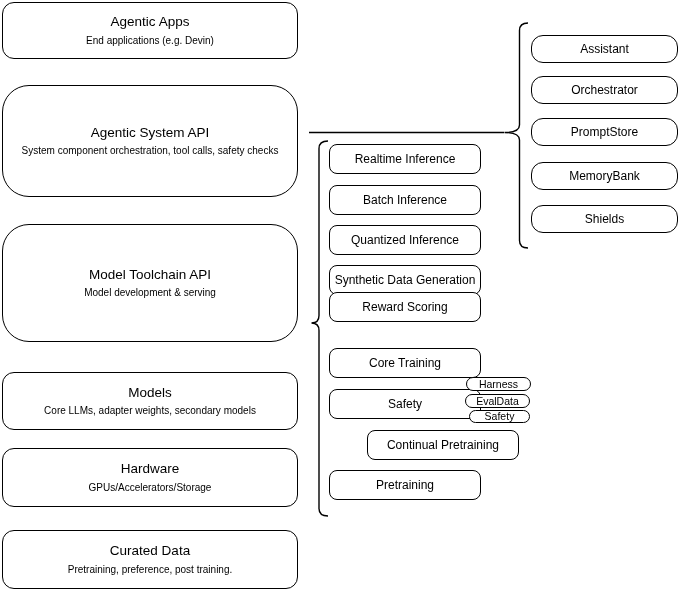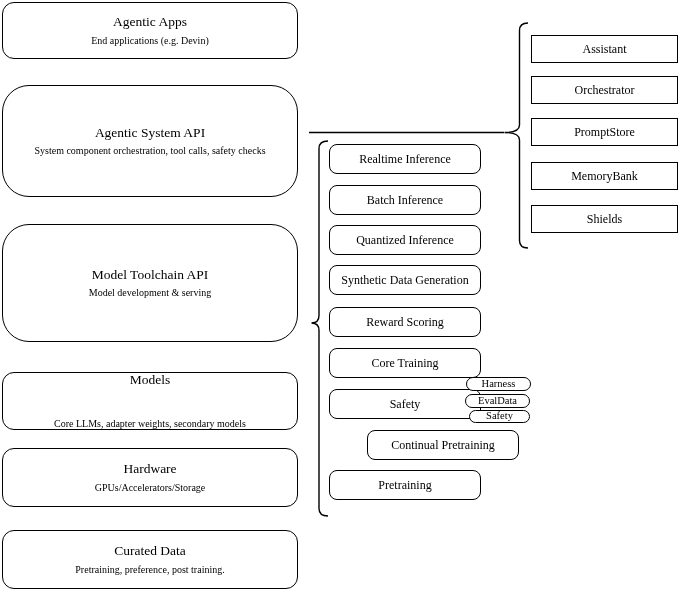--- a/index.html
+++ b/index.html
@@ -1,21 +1,21 @@
 <!DOCTYPE html>
 <html><head>
 <meta charset="utf-8">
 <style>
   html, body { margin: 0; padding: 0; background: #ffffff; }
   #canvas {
     position: relative;
     width: 682px;
     height: 591px;
     background: #ffffff;
-    font-family: Liberation Serif, serif;
+    font-family: Liberation Sans, sans-serif;
     color: #000000;
     overflow: hidden;
   }
   #connector-layer {
     position: absolute;
     left: 0; top: 0;
     width: 682px; height: 591px;
     pointer-events: none;
   }
   .lbox {
@@ -49,21 +49,21 @@
     font-size: 12px;
     text-align: center;
   }
   .rbox {
     position: absolute;
     left: 531px;
     width: 147px;
     height: 28px;
     box-sizing: border-box;
     border: 1.5px solid #000000;
-    border-radius: 0;
+    border-radius: 12px;
     background: #ffffff;
     display: flex;
     align-items: center;
     justify-content: center;
     font-size: 12px;
     text-align: center;
   }
   .pill {
     position: absolute;
     box-sizing: border-box;
@@ -97,21 +97,21 @@
   <div class="lbox" style="top:85px;height:112px;border-radius:27px;">
     <div class="title">Agentic System API</div>
     <div class="sub">System component orchestration, tool calls, safety checks</div>
   </div>
 
   <div class="lbox" style="top:224px;height:118px;border-radius:27px;">
     <div class="title">Model Toolchain API</div>
     <div class="sub">Model development &amp; serving</div>
   </div>
 
-  <div class="lbox" style="top:372px;height:58px;border-radius:12px;justify-content:space-between;">
+  <div class="lbox" style="top:372px;height:58px;border-radius:12px;">
     <div class="title">Models</div>
     <div class="sub">Core LLMs, adapter weights, secondary models</div>
   </div>
 
   <div class="lbox" style="top:448px;height:59px;border-radius:12px;">
     <div class="title">Hardware</div>
     <div class="sub">GPUs/Accelerators/Storage</div>
   </div>
 
   <div class="lbox" style="top:530px;height:59px;border-radius:12px;">
@@ -124,21 +124,21 @@
   </div>
   <div class="mbox" style="top:185px;">
     <span>Batch Inference</span>
   </div>
   <div class="mbox" style="top:225px;">
     <span>Quantized Inference</span>
   </div>
   <div class="mbox" style="top:265px;">
     <span>Synthetic Data Generation</span>
   </div>
-  <div class="mbox" style="top:307px;">
+  <div class="mbox" style="top:292px;">
     <span>Reward Scoring</span>
   </div>
   <div class="mbox" style="top:348px;">
     <span>Core Training</span>
   </div>
   <div class="mbox" style="top:389px;">
     <span>Safety</span>
   </div>
   <div class="mbox" style="top:430px;margin-left:38px;">
     <span>Continual Pretraining</span>

